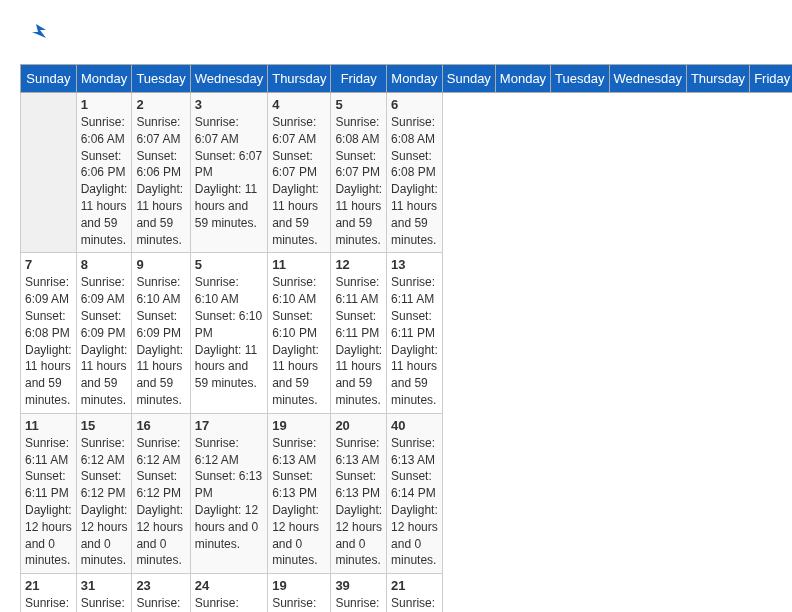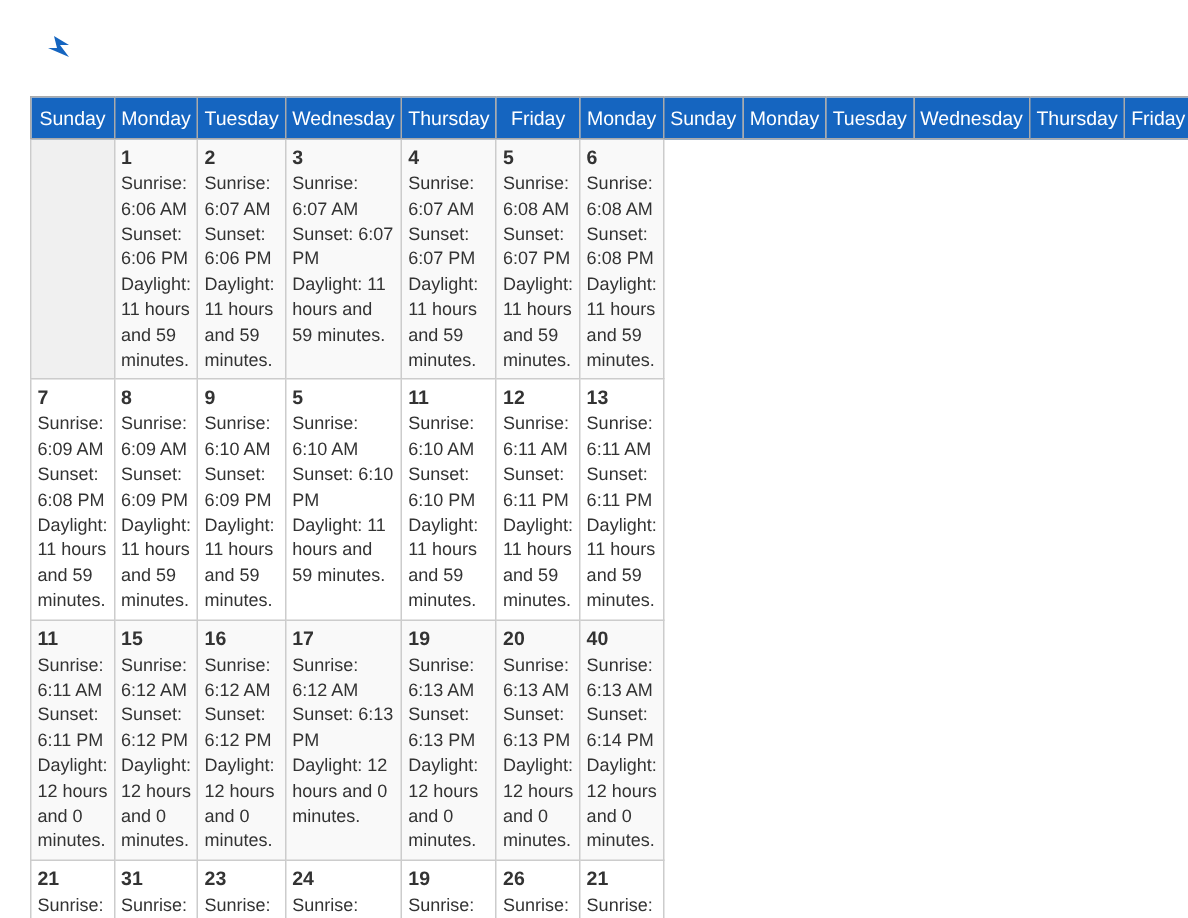--- a/index.html
+++ b/index.html
@@ -227,21 +227,21 @@
         </td>
         <td>
           <div class="day-number">24</div>
           <div class="day-info">Sunrise: 6:14 AM<br>Sunset: 6:15 PM<br>Daylight: 12 hours and 0 minutes.</div>
         </td>
         <td>
           <div class="day-number">19</div>
           <div class="day-info">Sunrise: 6:14 AM<br>Sunset: 6:15 PM<br>Daylight: 12 hours and 0 minutes.</div>
         </td>
         <td>
-          <div class="day-number">26</div>
+          <div class="day-number">39</div>
           <div class="day-info">Sunrise: 6:15 AM<br>Sunset: 6:15 PM<br>Daylight: 12 hours and 0 minutes.</div>
         </td>
         <td>
           <div class="day-number">21</div>
           <div class="day-info">Sunrise: 6:15 AM<br>Sunset: 6:16 PM<br>Daylight: 12 hours and 0 minutes.</div>
         </td>
       </tr>
     </tbody>
 </table>
 

